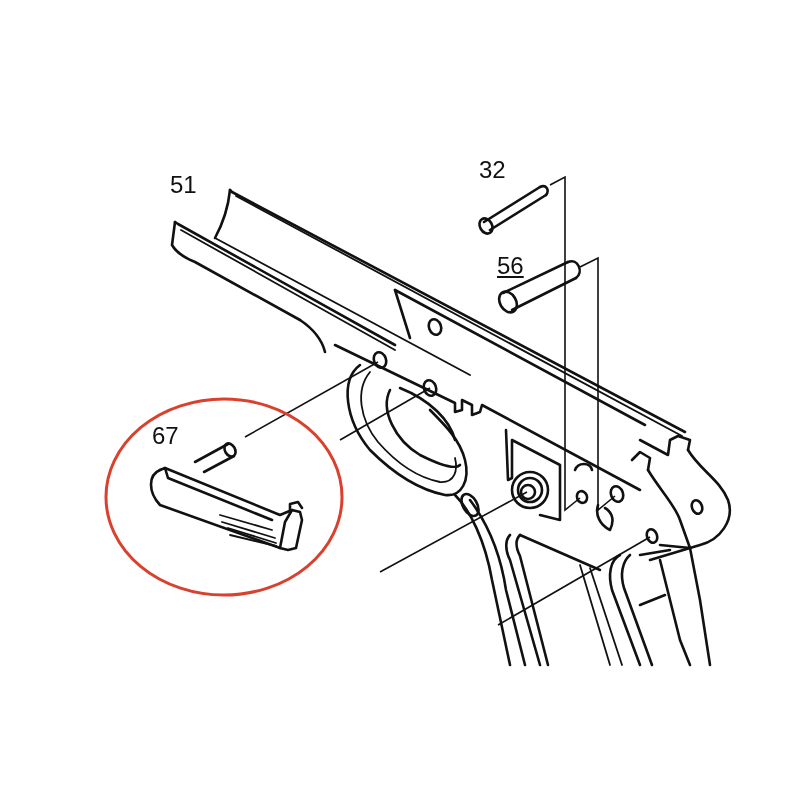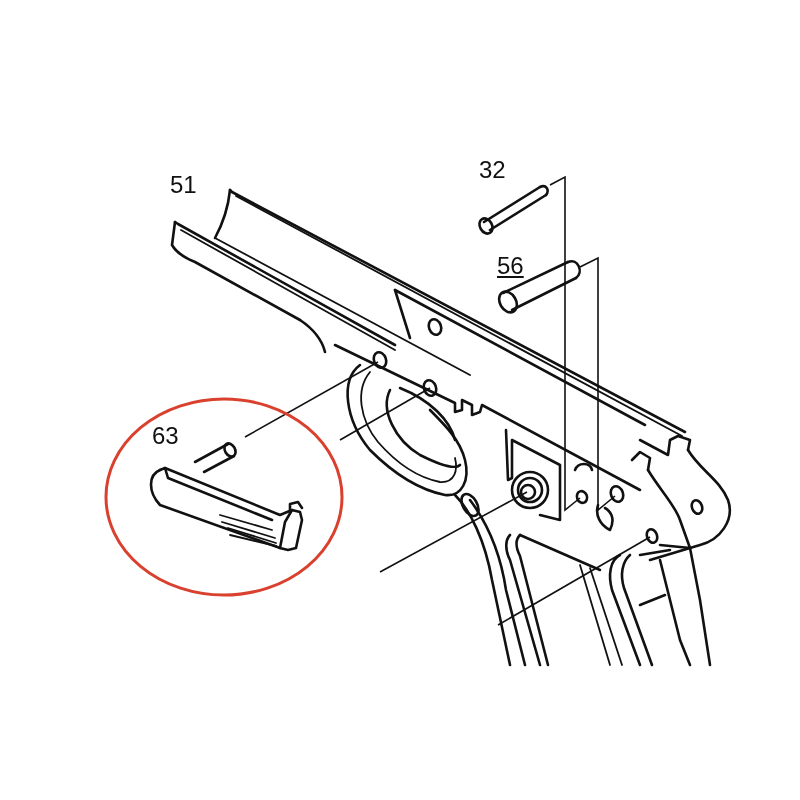--- a/index.html
+++ b/index.html
@@ -123,16 +123,16 @@
       <path class="thin" d="M 228 528 L 276 543"></path>
       <path class="thin" d="M 230 535 L 276 546"></path>
       <path class="thin" d="M 220 515 L 272 530"></path>
       <path class="ln" d="M 290 512 L 290 504 L 298 502 L 302 508"></path>
     </g>
 
     <ellipse class="hl" cx="224" cy="497" rx="118" ry="98" stroke="#d9412e"></ellipse>
   </svg>
 
   <div class="label" style="left:170px; top:173px;">51</div>
-  <div class="label" style="left:152px; top:424px;">63</div>
+  <div class="label" style="left:152px; top:424px;">67</div>
   <div class="label" style="left:479px; top:158px;">32</div>
   <div class="label" style="left:497px; top:254px;text-decoration:underline;">56</div>
 </div>
 
 </body></html>

